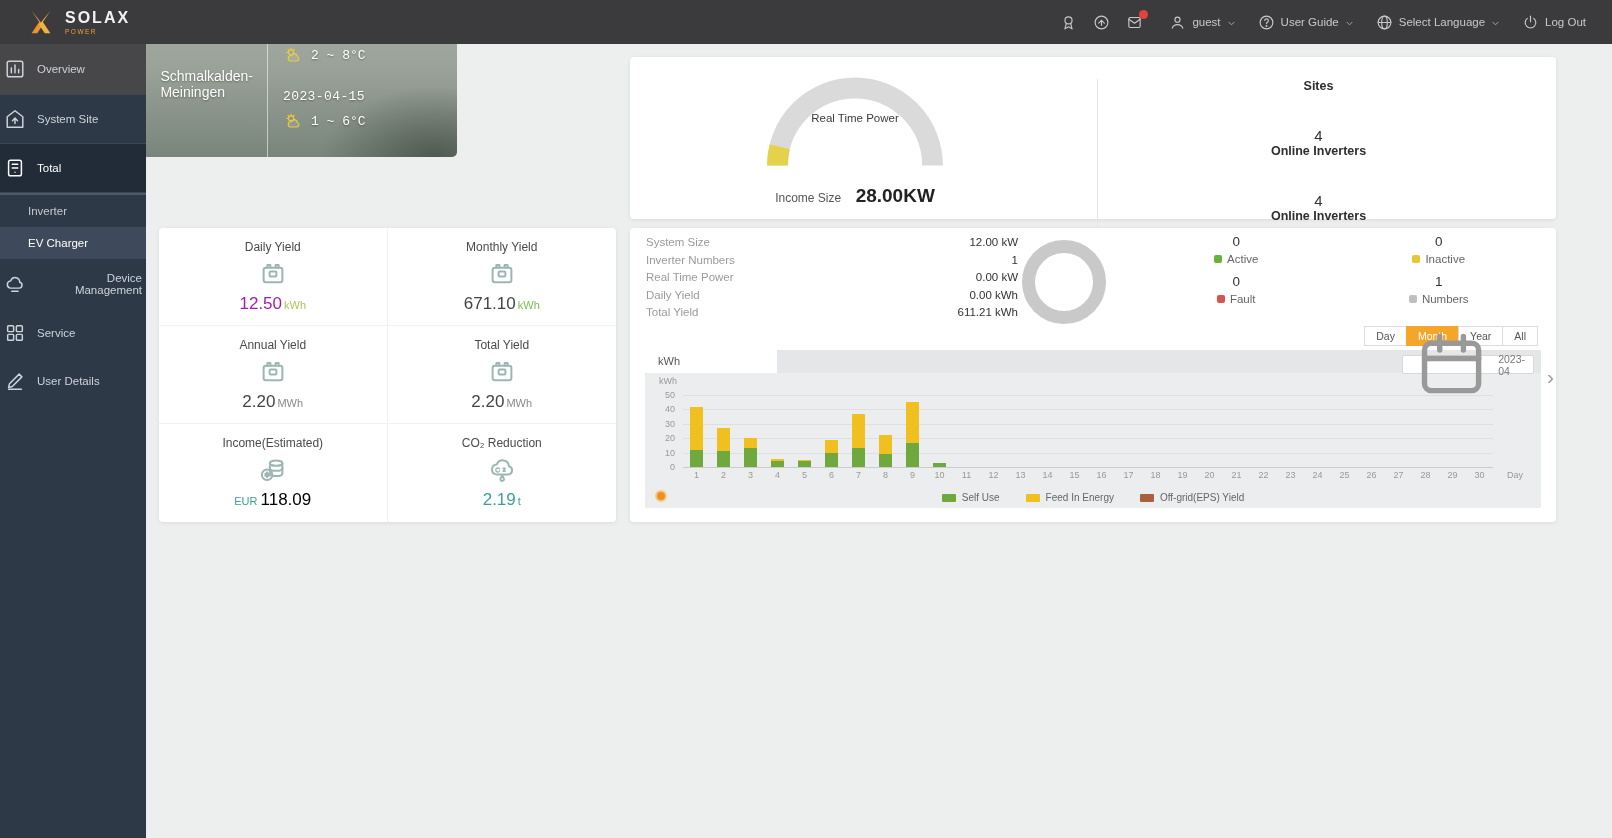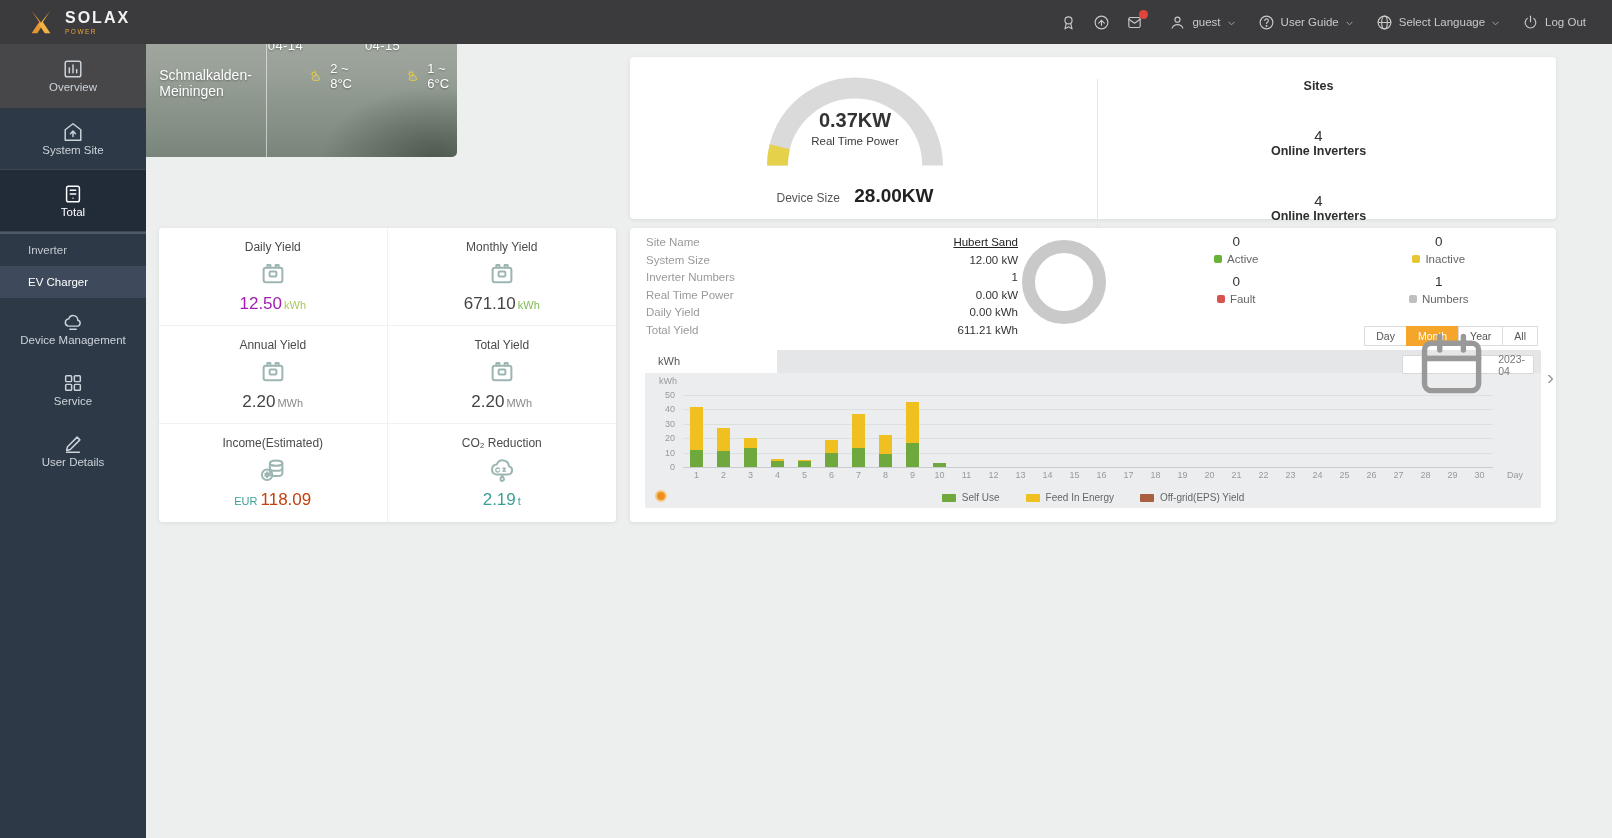--- a/index.html
+++ b/index.html
@@ -19,43 +19,43 @@
   .nav-ico svg { width:100%; height:100%; }
   .nav-badge { position:absolute; top:-4px; right:-5px; width:9px; height:9px; border-radius:50%;
     background:#e2443b; }
   .nav-item { display:flex; align-items:center; gap:6px; cursor:pointer; white-space:nowrap; }
   .nav-item svg { width:15px; height:15px; }
   .chev { width:9px !important; height:9px !important; opacity:.8; }
   .nav-icons { display:flex; align-items:center; gap:16px; margin-right:4px; }
 
   
   .sidebar { position:absolute; left:0; top:44px; width:146px; height:794px; background:#2e3947; z-index:20; }
-  .side-item { display:flex; flex-direction:column; align-items:center; gap:1px; padding:13px 4px;
+  .side-item { display:flex; flex-direction:row; align-items:center; gap:11px; padding:13px 4px;
     color:#cdd3da; font-size:11.5px; cursor:pointer; text-align:right; }
   .side-item svg { width:22px; height:22px; }
   .side-item.gray { background:#47474a; padding:14px 4px 15px; }
   .side-item.devactive { background:#222c38; border-top:1px solid #3c4654; border-bottom:1px solid #3c4654; color:#fff; }
   .side-sep { height:2px; background:#6b7683; opacity:.55; }
   .side-sub { display:block; padding:10px 20px 10px 28px; color:#c3cad2; font-size:11.5px; cursor:pointer; text-align:left; }
   .side-sub.sel { background:#3e4a5b; color:#ffffff; }
 
   
   .card { position:absolute; background:#fff; border-radius:4px; box-shadow:0 1px 4px rgba(0,0,0,.08); }
 
   
   .weather { left:159px; top:57px; width:457px; height:157px; border-radius:5px; overflow:hidden;
     background:
       radial-gradient(130px 90px at 12% 100%, rgba(30,40,30,.45), rgba(0,0,0,0) 70%),
       radial-gradient(160px 100px at 95% 100%, rgba(35,45,35,.5), rgba(0,0,0,0) 70%),
       linear-gradient(180deg,#a7aea6 0%, #99a198 45%, #79857b 100%);
     color:#fff; display:flex; }
   .weather * { text-shadow:0 1px 2px rgba(0,0,0,.35); }
   .w-left { width:267px; padding:12px 14px 10px; display:flex; flex-direction:column; }
-  .w-right { flex:1; border-left:1px solid rgba(255,255,255,.55); padding:12px 1px; display:flex;
-    flex-direction:row; gap:6px; }
+  .w-right { flex:1; border-left:1px solid rgba(255,255,255,.55); padding:12px 15px; display:flex;
+    flex-direction:column; gap:6px;font-family:Liberation Mono, monospace; }
   .w-loc { display:flex; align-items:center; gap:6px; font-size:14px; }
   .w-loc svg { width:14px; height:14px; }
   .f-date { font-size:13px; letter-spacing:.4px; margin-top:11px; }
   .f-row { display:flex; align-items:center; gap:8px; font-size:13px; margin:2px 0 8px; }
   .f-row svg { width:20px; height:18px; }
 
   
   .gaugecard { left:630px; top:57px; width:926px; height:162px; display:flex; }
   .gauge-wrap { width:450px; position:relative; display:flex; flex-direction:column; align-items:center; }
   .gauge-svg { margin-top:14px; width:196px; height:104px; }
@@ -295,25 +295,24 @@
       </div>
   </div>
 
   <div class="card gaugecard">
     <div class="gauge-wrap">
       <svg class="gauge-svg" viewBox="0 0 200 110">
         <path d="M 18 100 A 82 82 0 0 1 182 100" fill="none" stroke="#dadada" stroke-width="22"></path>
         <path d="M 18 100 A 82 82 0 0 1 20.4 80.2" fill="none" stroke="#e6d14b" stroke-width="22"></path>
       </svg>
       <div class="gauge-center">
-        <div class="gauge-power">0.37KW</div>
         <div class="gauge-plabel">Real Time Power</div>
       </div>
       <div class="gauge-total">
-        <span class="lbl">Device Size</span>
+        <span class="lbl">Income Size</span>
         <span class="val">28.00KW</span>
       </div>
     </div>
     <div class="stat-grid" id="stat-grid">
         <div class="stat-col">
           <div class="stat-label">Sites</div>
           <div class="stat-value">4</div>
         </div>
         <div class="stat-col">
           <div class="stat-label">Online Inverters</div>
@@ -365,39 +364,35 @@
       </div>
       <div class="ycell">
         <div class="y-label">Income(Estimated)</div>
         <div class="y-ico"><svg viewBox="0 0 24 24" fill="none" stroke="currentColor" stroke-width="1.6" stroke-linecap="round" stroke-linejoin="round" style="width:100%;height:100%">
             <ellipse cx="14.5" cy="6.5" rx="5" ry="2.1"></ellipse>
             <path d="M9.5 6.5v8.2c0 1.2 2.2 2.1 5 2.1s5-.9 5-2.1V6.5"></path>
             <path d="M9.5 10.5c0 1.2 2.2 2.1 5 2.1s5-.9 5-2.1"></path>
             <circle cx="7.3" cy="15.8" r="4.2"></circle>
             <path d="M7.3 13.8v4M5.8 15h3M5.8 16.6h3"></path>
           </svg></div>
-        <div class="y-valrow"><span class="y-prefix" style="color:#3c9f97">EUR</span><span style="color:#c2410c">118.09</span></div>
+        <div class="y-valrow"><span class="y-prefix" style="color:#3c9f97">EUR</span><span style="color:#000000">118.09</span></div>
       </div>
       <div class="ycell">
         <div class="y-label">CO₂ Reduction</div>
         <div class="y-ico"><svg viewBox="0 0 24 24" fill="none" stroke="currentColor" stroke-width="1.6" stroke-linecap="round" stroke-linejoin="round" style="width:100%;height:100%">
             <path d="M7.2 15.5a4 4 0 0 1 .6-7.9A5 5 0 0 1 17.5 9a3.3 3.3 0 0 1-.5 6.5z"></path>
             <path d="M12.2 16.5s-1.4 1.9-1.4 2.8a1.4 1.4 0 0 0 2.8 0c0-.9-1.4-2.8-1.4-2.8z"></path>
             <path d="M10 11.2a1.6 1.6 0 1 0 0 1.6M12.8 10.6h1.8l-1.8 2.4h1.8" stroke-width="1.1"></path>
           </svg></div>
         <div class="y-valrow"><span style="color:#3c9f97">2.19</span><span class="y-unit" style="color:#3c9f97">t</span></div>
       </div>
     </div>
 
   <div class="card sitecard">
     <div class="site-rows" id="site-rows">
-        <div class="site-row">
-          <span class="lbl">Site Name</span>
-          <span class="val link">Hubert Sand</span>
-        </div>
         <div class="site-row">
           <span class="lbl">System Size</span>
           <span class="val">12.00 kW</span>
         </div>
         <div class="site-row">
           <span class="lbl">Inverter Numbers</span>
           <span class="val">1</span>
         </div>
         <div class="site-row">
           <span class="lbl">Real Time Power</span>

